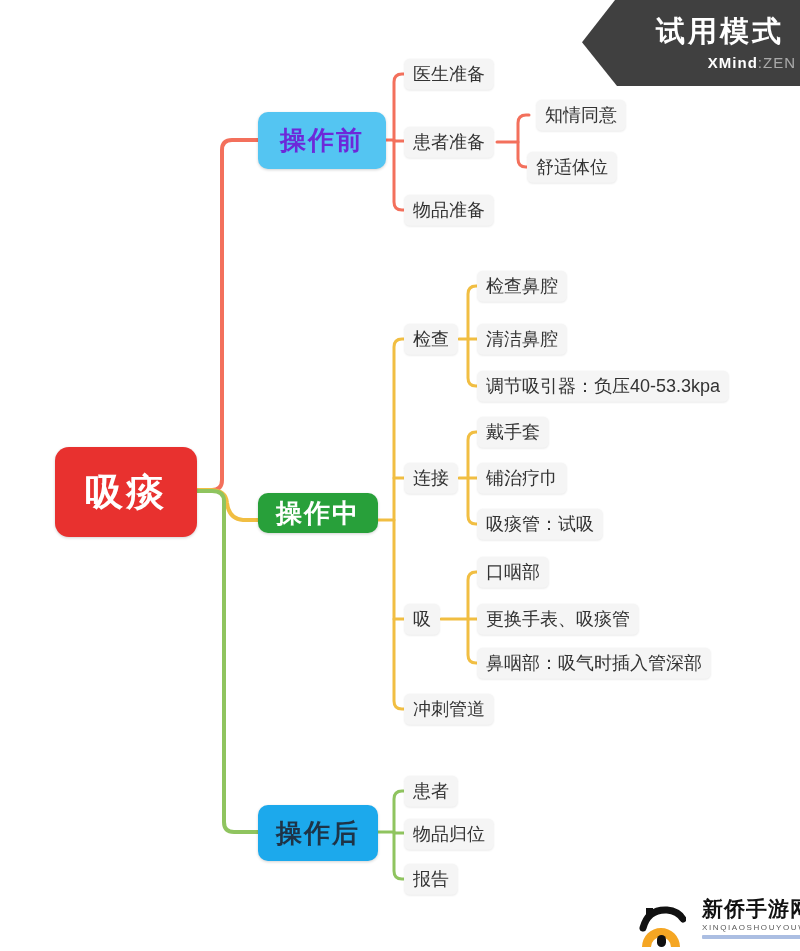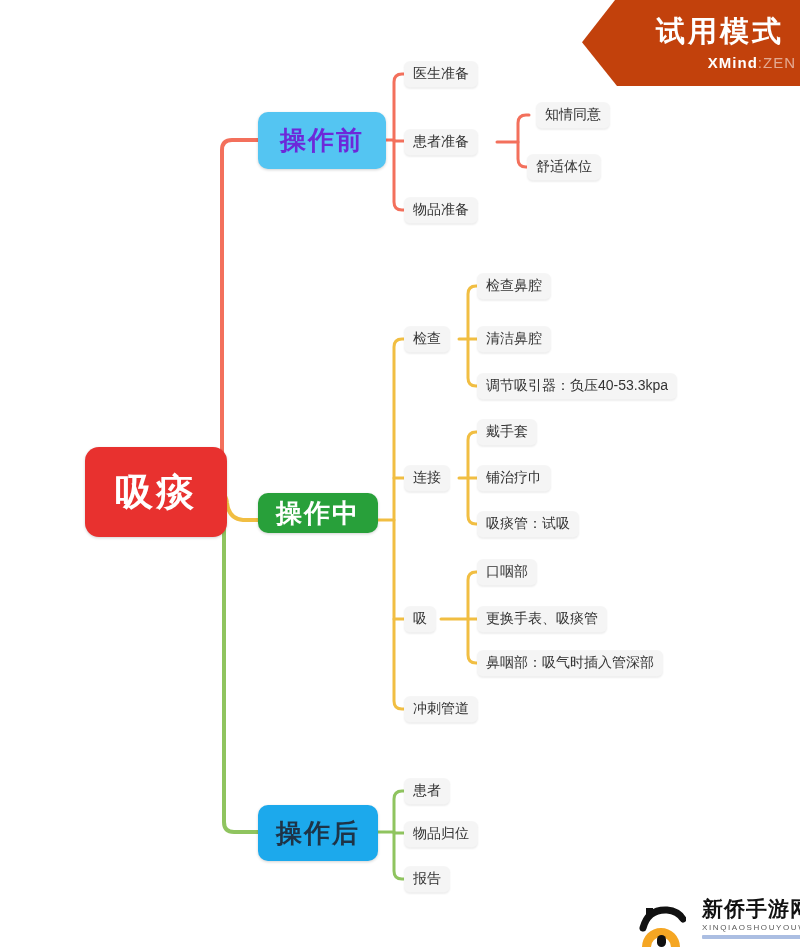--- a/index.html
+++ b/index.html
@@ -9,37 +9,37 @@
     font-family:"Liberation Sans","DejaVu Sans",sans-serif;
   }
   
   .topic{
     position:absolute;display:flex;align-items:center;justify-content:center;
     border-radius:10px;font-weight:bold;font-size:26px;letter-spacing:2px;
     box-shadow:0 1px 3px rgba(0,0,0,.18);
   }
   .root{
     left:55px;top:447px;width:142px;height:90px;
-    background:#E8312F;color:#ffffff;font-size:38px;border-radius:14px;letter-spacing:3px;margin-left:30px;
+    background:#E8312F;color:#ffffff;font-size:38px;border-radius:14px;letter-spacing:3px;
   }
   .pre  {left:258px;top:112px;width:128px;height:57px;background:#54C5F2;color:#6d28d9;}
   .mid  {left:258px;top:493px;width:120px;height:40px;background:#28A03A;color:#ffffff;}
   .post {left:258px;top:805px;width:120px;height:56px;background:#1CA9EC;color:#1E3346;}
   .leaf{
     position:absolute;transform:translateY(-50%);
     background:#F5F5F5;color:#333333;border-radius:6px;
-    padding:4px 9px;font-size:14px;line-height:1.25;white-space:nowrap;
+    padding:4px 9px;font-size:18px;line-height:1.25;white-space:nowrap;
     box-shadow:0 1px 2px rgba(0,0,0,.07);
   }
   
   #wires{position:absolute;left:0;top:0;}
   
   .banner{
     position:absolute;left:582px;top:0;width:218px;height:86px;
-    background:#c2410c;
+    background:#404040;
     clip-path:polygon(33px 0, 100% 0, 100% 100%, 35px 100%, 0 49%);
   }
   .banner-title{
     text-align:right;padding:12px 16px 0 0;
     font-size:29px;font-weight:bold;color:#ffffff;letter-spacing:3px;
   }
   .banner-brand{
     text-align:right;padding:2px 4px 0 0;
     font-size:15px;font-weight:bold;color:#ffffff;letter-spacing:1px;
   }

